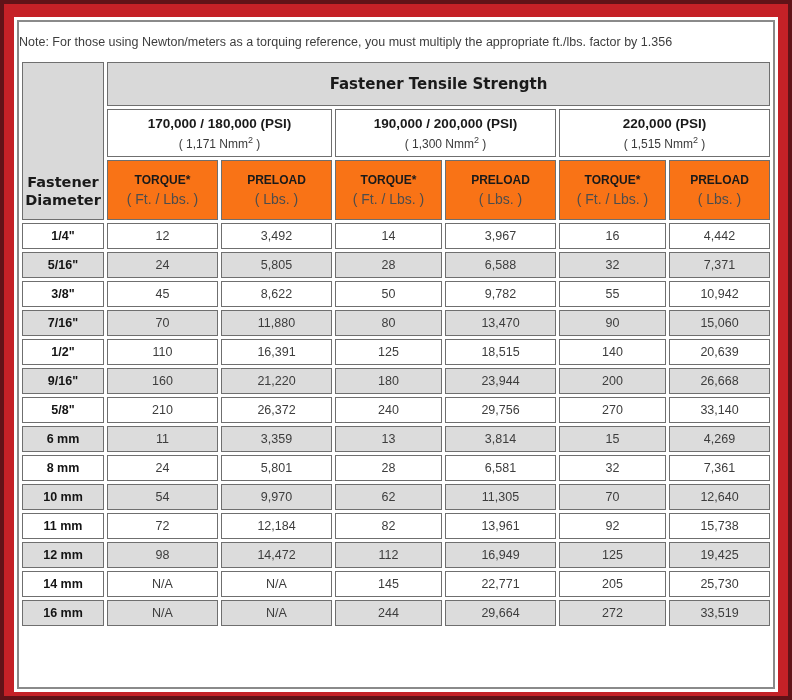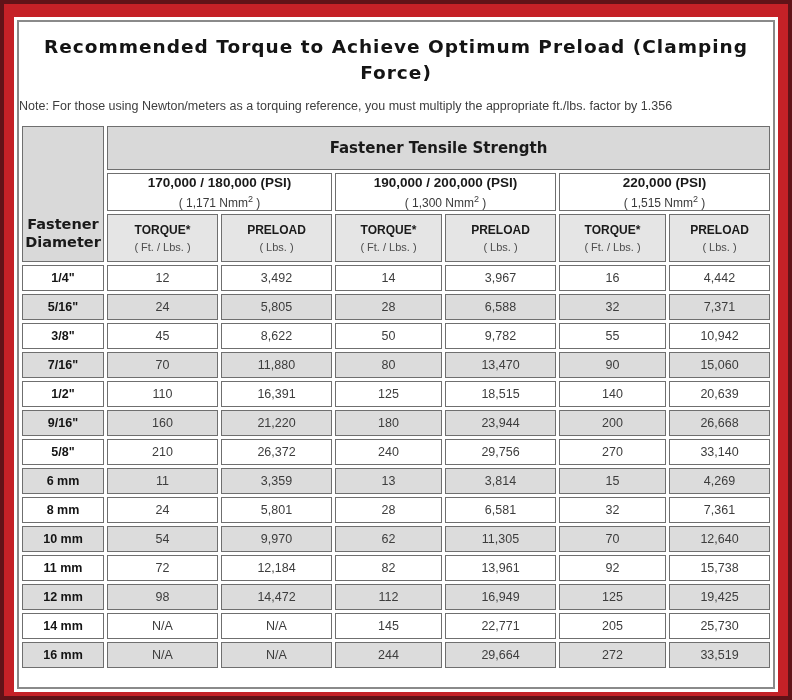--- a/index.html
+++ b/index.html
@@ -63,45 +63,44 @@
     padding-bottom: 10px;
   }
   .tensile {
     background: #d9d9d9;
     font-family: "DejaVu Sans", sans-serif;
     font-weight: bold;
     font-size: 15px;
     color: #1a1a1a;
     height: 44px;
   }
-  .psi-cell { background: #ffffff; height: 38px; vertical-align: middle; }
+  .psi-cell { background: #ffffff; height: 48px; vertical-align: middle; }
   .psi-line { font-weight: bold; font-size: 13.5px; color: #1a1a1a; margin-bottom: 4px; }
   .nmm-line { font-size: 12px; color: #3a3a3a; font-weight: normal; }
   .nmm-line sup { font-size: 9px; vertical-align: super; }
-  .sub-cell { background: #e5e5e5; height: 48px; vertical-align: middle; margin-left: 13px; }
+  .sub-cell { background: #f97316; height: 60px; vertical-align: middle; margin-left: 13px; }
   .sub-label { font-weight: bold; font-size: 12px; color: #1a1a1a; margin-bottom: 4px; }
-  .sub-unit { font-size: 11px; color: #4d4d4d; font-weight: normal; }
+  .sub-unit { font-size: 14px; color: #4d4d4d; font-weight: normal; }
   tbody td {
     height: 26px;
     font-size: 12.5px;
     color: #3d3d3d;
     background: #ffffff;
   }
   tbody tr.alt td { background: #dcdcdc; }
   tbody td.diam { font-weight: bold; color: #141414; }
 </style>
 </head>
 <body>
 
 <div class="red-band"></div>
 
 <div class="content">
 
   <div class="title">
-    <div>Recommended Torque to Achieve Optimum Preload (Clamping Force)</div>
   </div>
 
   <div class="note">Note: For those using Newton/meters as a torquing reference, you must multiply the appropriate ft./lbs. factor by 1.356</div>
 
   <div class="table-wrap">
     <table>
       <colgroup>
         <col style="width:82px">
           <col style="width:111px">
           <col style="width:111px">

